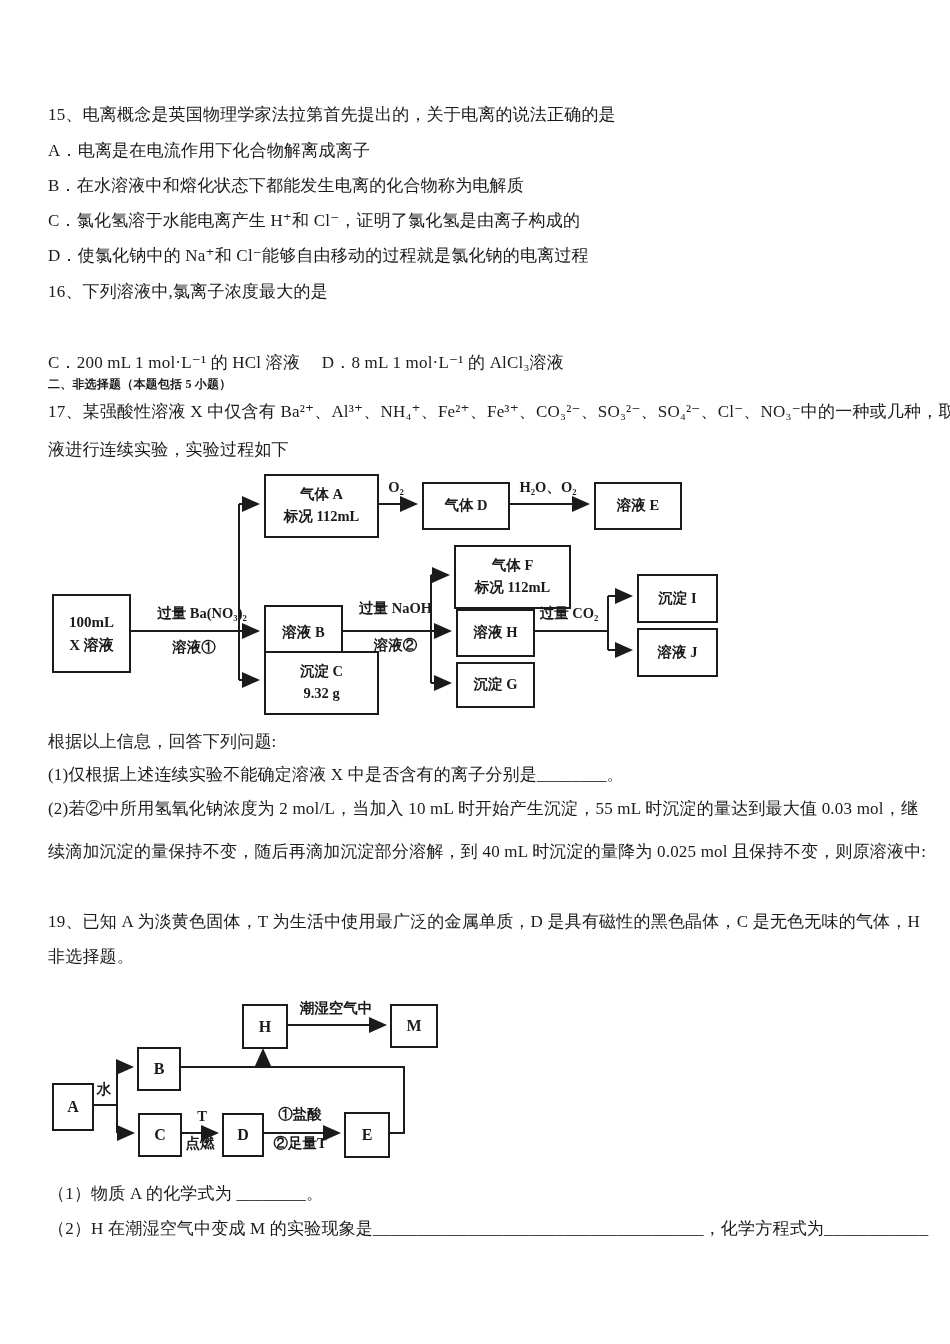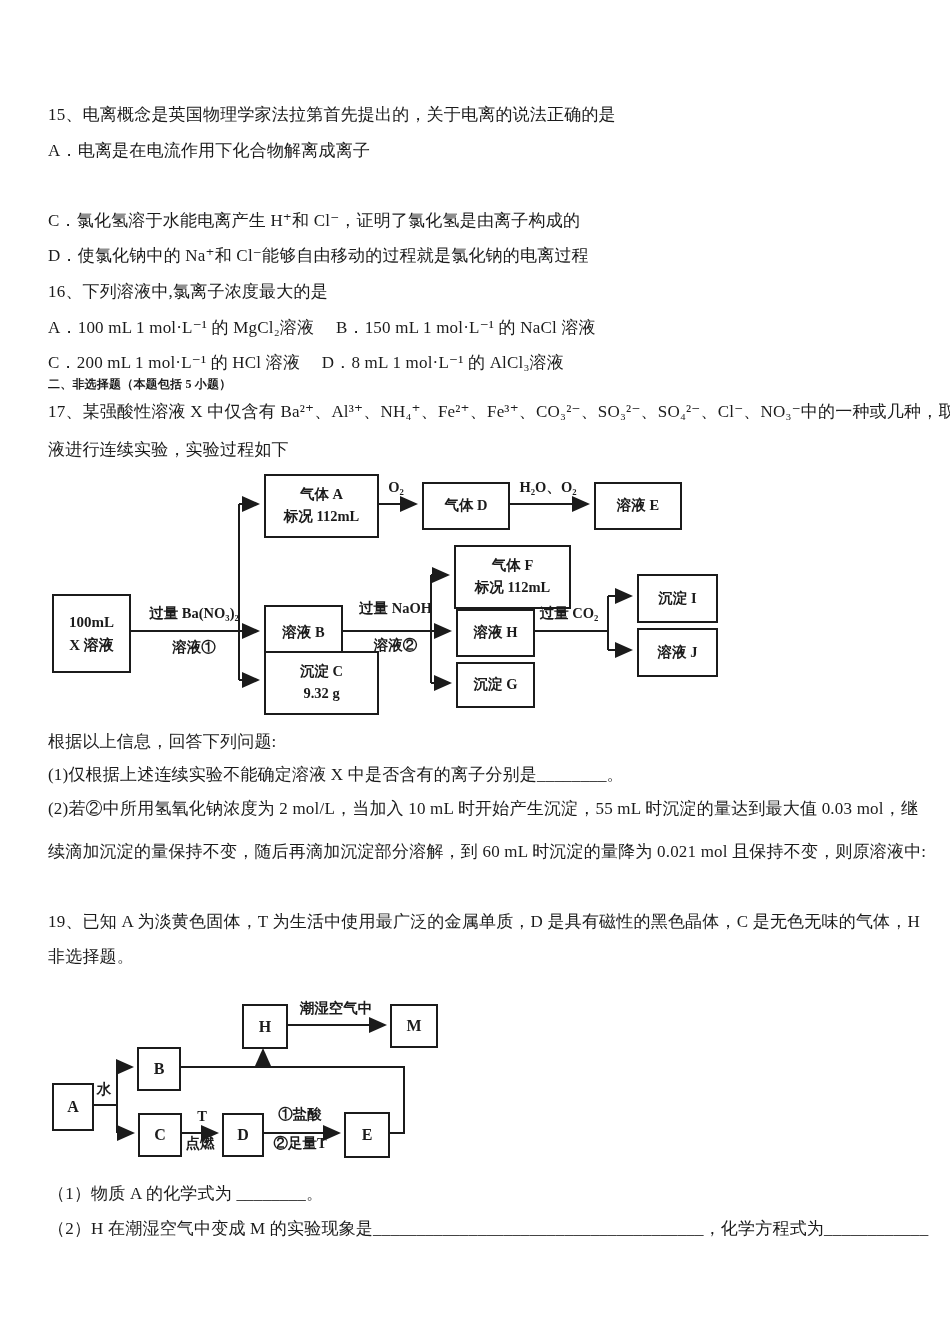--- a/index.html
+++ b/index.html
@@ -45,25 +45,25 @@
   }
   .letterbox{font-size:16px;}
 </style>
 </head>
 <body>
 
 <div id="page">
 
   <div class="line" style="top:103px">15、电离概念是英国物理学家法拉第首先提出的，关于电离的说法正确的是</div>
   <div class="line" style="top:139px">A．电离是在电流作用下化合物解离成离子</div>
+  <div class="line" style="top:174px">B．在水溶液中和熔化状态下都能发生电离的化合物称为电解质</div>
   <div class="line" style="top:244px">D．使氯化钠中的 Na⁺和 Cl⁻能够自由移动的过程就是氯化钠的电离过程</div>
   <div class="line" style="top:209px">C．氯化氢溶于水能电离产生 H⁺和 Cl⁻，证明了氯化氢是由离子构成的</div>
 
   <div class="line" style="top:280px">16、下列溶液中,氯离子浓度最大的是</div>
-  <div class="line" style="top:316px">A．100 mL 1 mol·L⁻¹ 的 MgCl₂溶液　 B．150 mL 1 mol·L⁻¹ 的 NaCl 溶液</div>
   <div class="line" style="top:351px">C．200 mL 1 mol·L⁻¹ 的 HCl 溶液　 D．8 mL 1 mol·L⁻¹ 的 AlCl₃溶液</div>
 
   <div class="line bold" style="top:376px;font-size:12px">二、非选择题（本题包括 5 小题）</div>
 
   <div class="line" style="top:400px">17、某强酸性溶液 X 中仅含有 Ba²⁺、Al³⁺、NH₄⁺、Fe²⁺、Fe³⁺、CO₃²⁻、SO₃²⁻、SO₄²⁻、Cl⁻、NO₃⁻中的一种或几种，取该溶</div>
   <div class="line" style="top:438px">液进行连续实验，实验过程如下</div>
 
   <div class="diagram" style="left:50px;top:466px;width:680px;height:248px">
     <svg width="680" height="248">
       <defs>
@@ -120,33 +120,33 @@
       <div>沉淀 C</div>
       <div>9.32 g</div>
     </div>
     <div class="box" style="left:587px;top:108px;width:77px;height:45px">
       <div>沉淀 I</div>
     </div>
     <div class="box" style="left:587px;top:162px;width:77px;height:45px">
       <div>溶液 J</div>
     </div>
 
-    <div class="dlabel" style="left:76px;top:140px;width:136px">过量 Ba(NO₃)₂</div>
+    <div class="dlabel" style="left:84px;top:140px;width:136px">过量 Ba(NO₃)₂</div>
     <div class="dlabel" style="left:76px;top:174px;width:136px">溶液①</div>
     <div class="dlabel" style="left:322px;top:14px;width:48px">O₂</div>
     <div class="dlabel" style="left:452px;top:14px;width:92px">H₂O、O₂</div>
     <div class="dlabel" style="left:287px;top:135px;width:117px">过量 NaOH</div>
     <div class="dlabel" style="left:287px;top:172px;width:117px">溶液②</div>
     <div class="dlabel" style="left:479px;top:140px;width:80px">过量 CO₂</div>
   </div>
 
   <div class="line" style="top:730px">根据以上信息，回答下列问题:</div>
   <div class="line" style="top:763px">(1)仅根据上述连续实验不能确定溶液 X 中是否含有的离子分别是________。</div>
   <div class="line" style="top:797px">(2)若②中所用氢氧化钠浓度为 2 mol/L，当加入 10 mL 时开始产生沉淀，55 mL 时沉淀的量达到最大值 0.03 mol，继</div>
-  <div class="line" style="top:840px">续滴加沉淀的量保持不变，随后再滴加沉淀部分溶解，到 60 mL 时沉淀的量降为 0.021 mol 且保持不变，则原溶液中:</div>
+  <div class="line" style="top:840px">续滴加沉淀的量保持不变，随后再滴加沉淀部分溶解，到 40 mL 时沉淀的量降为 0.025 mol 且保持不变，则原溶液中:</div>
 
   <div class="line" style="top:910px">19、已知 A 为淡黄色固体，T 为生活中使用最广泛的金属单质，D 是具有磁性的黑色晶体，C 是无色无味的气体，H</div>
   <div class="line" style="top:945px">非选择题。</div>
 
   <div class="diagram" style="left:48px;top:995px;width:400px;height:170px">
     <svg width="400" height="170">
       <g stroke="#1b1b1b" stroke-width="2" fill="none">
         <path d="M42,110 L69,110"></path>
         <path d="M69,72 L69,138"></path>
         <path d="M69,72 L82,72" marker-end="url(#ah)"></path>

